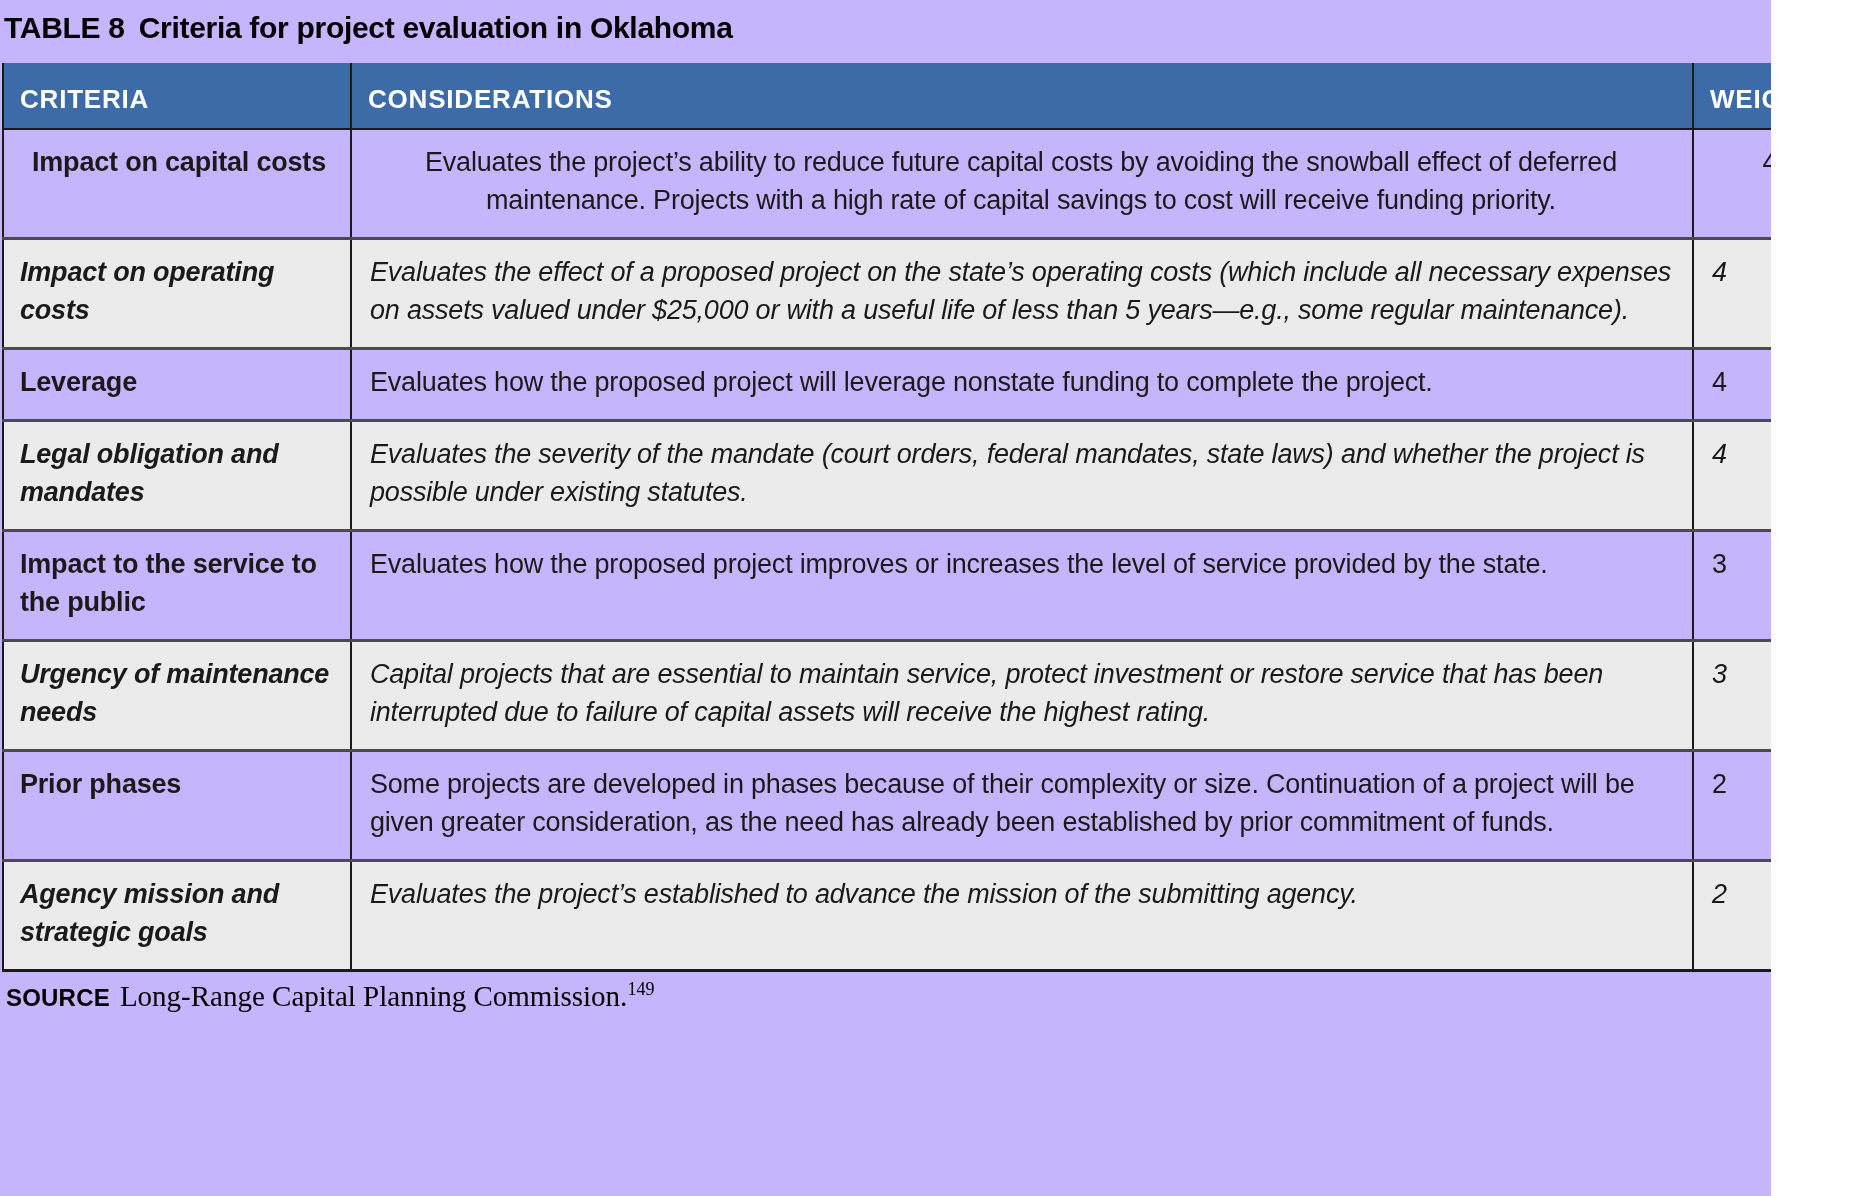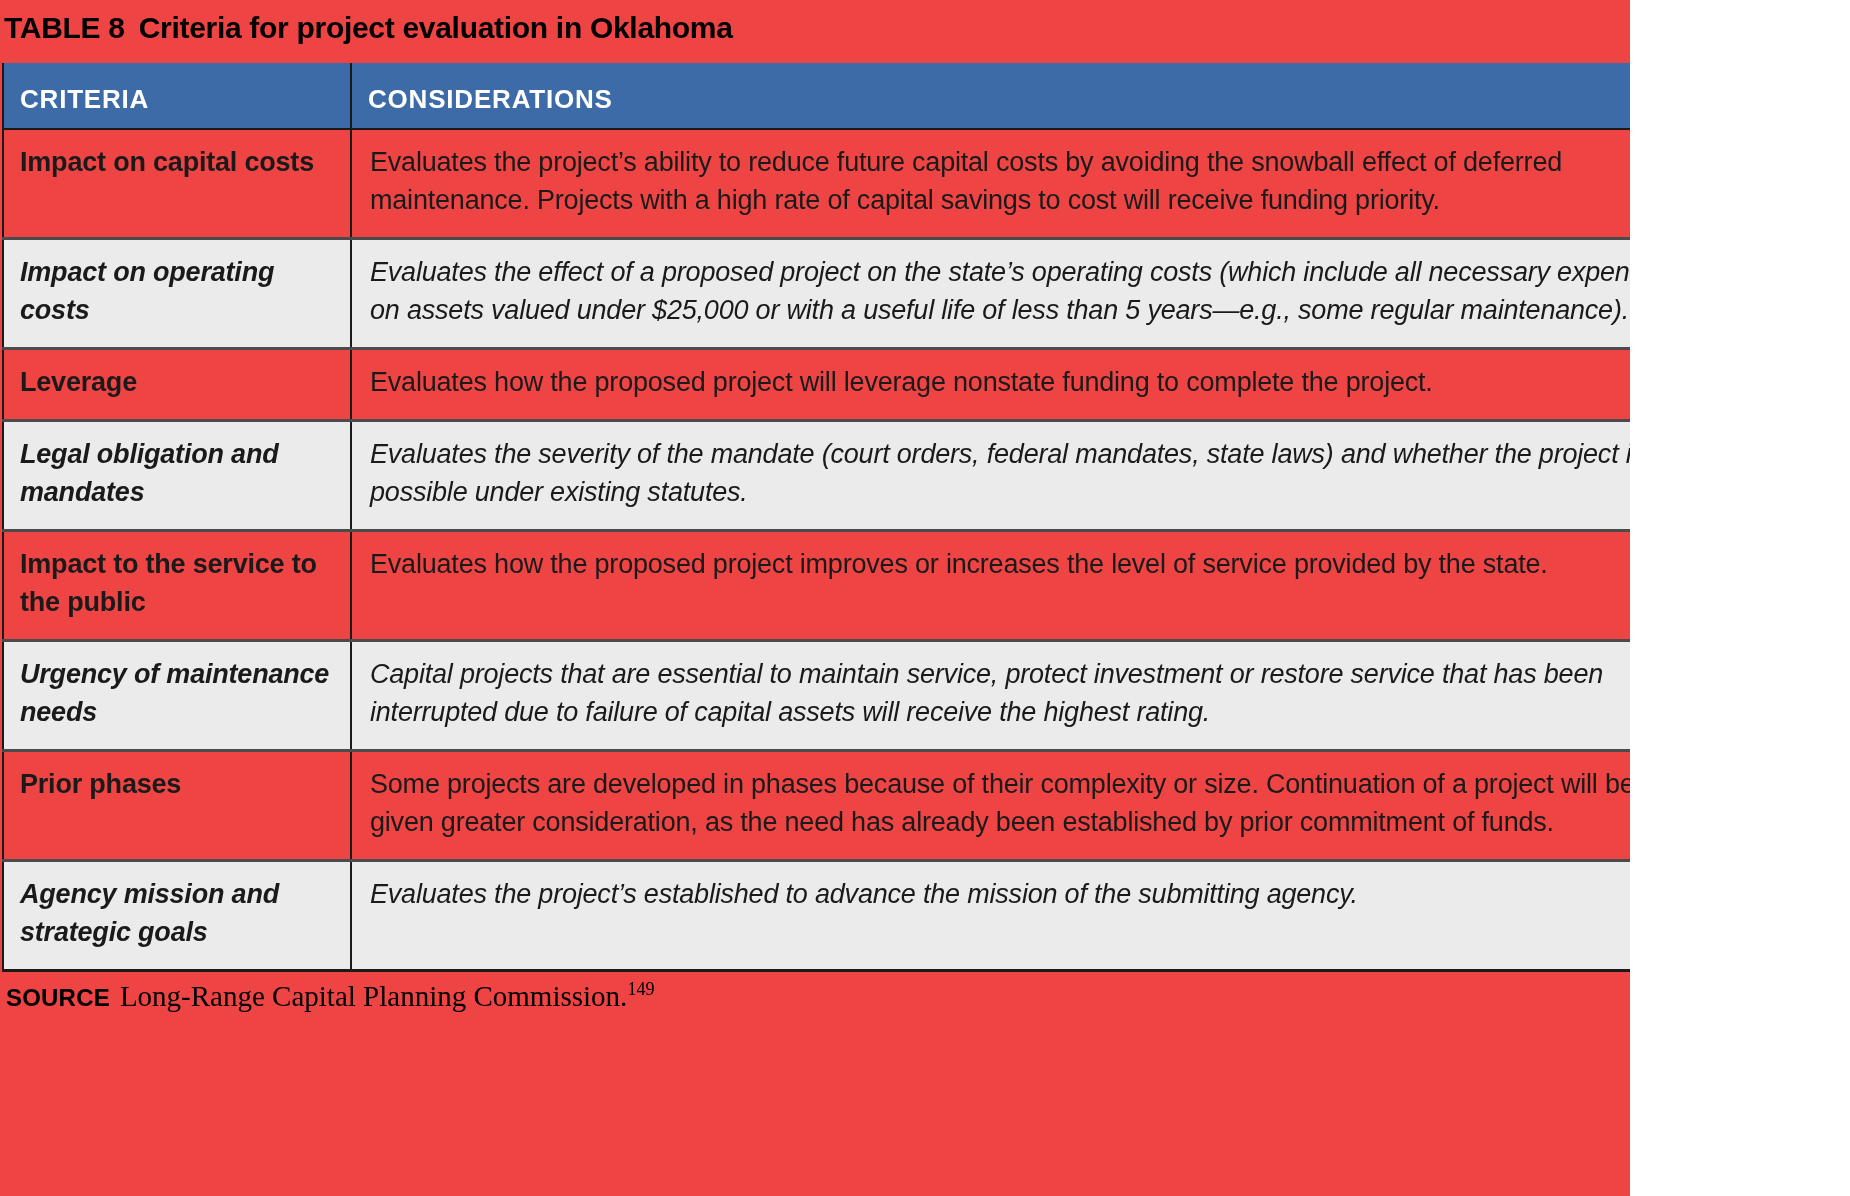--- a/index.html
+++ b/index.html
@@ -3,23 +3,23 @@
 <meta charset="utf-8">
 <style>
   * { margin: 0; padding: 0; box-sizing: border-box; }
   html, body {
     width: 1850px;
     background: #ffffff;
     font-family: "Liberation Sans", sans-serif;
     color: #1a1a1a;
   }
   .page {
-    width: 1630px;
+    width: 1771px;
     height: 1196px;
-    background: #ef4444;
+    background: #c4b5fd;
     padding: 10px 2px 0 2px;
     overflow: hidden;
   }
   .table-title {
     font-size: 30px;
     line-height: 36px;
     padding-left: 2px;
     letter-spacing: -0.3px;
     color: #000000;
   }
@@ -52,21 +52,21 @@
     font-weight: bold;
     letter-spacing: 0.8px;
     height: 66px;
     padding: 8px 11px 0 16px;
     vertical-align: middle;
   }
   thead th + th { border-left: 2px solid #1a1a1a; }
   thead tr { border-bottom: 2px solid #1a1a1a; }
 
   tbody tr { border-top: 3px solid #4b4b4d; }
-  tbody tr:first-child { border-top: 2px solid #14532d; }
+  tbody tr:first-child { border-top: 2px solid #14532d; text-align: center; }
   tbody tr.alt { background: #EBEBEC; font-style: italic; }
 
   tbody td {
     vertical-align: top;
     font-size: 27px;
     line-height: 38px;
     letter-spacing: -0.2px;
     padding: 13px 20px 18px 16px;
   }
   tbody td + td { border-left: 2px solid #1a1a1a; padding-left: 18px; }

